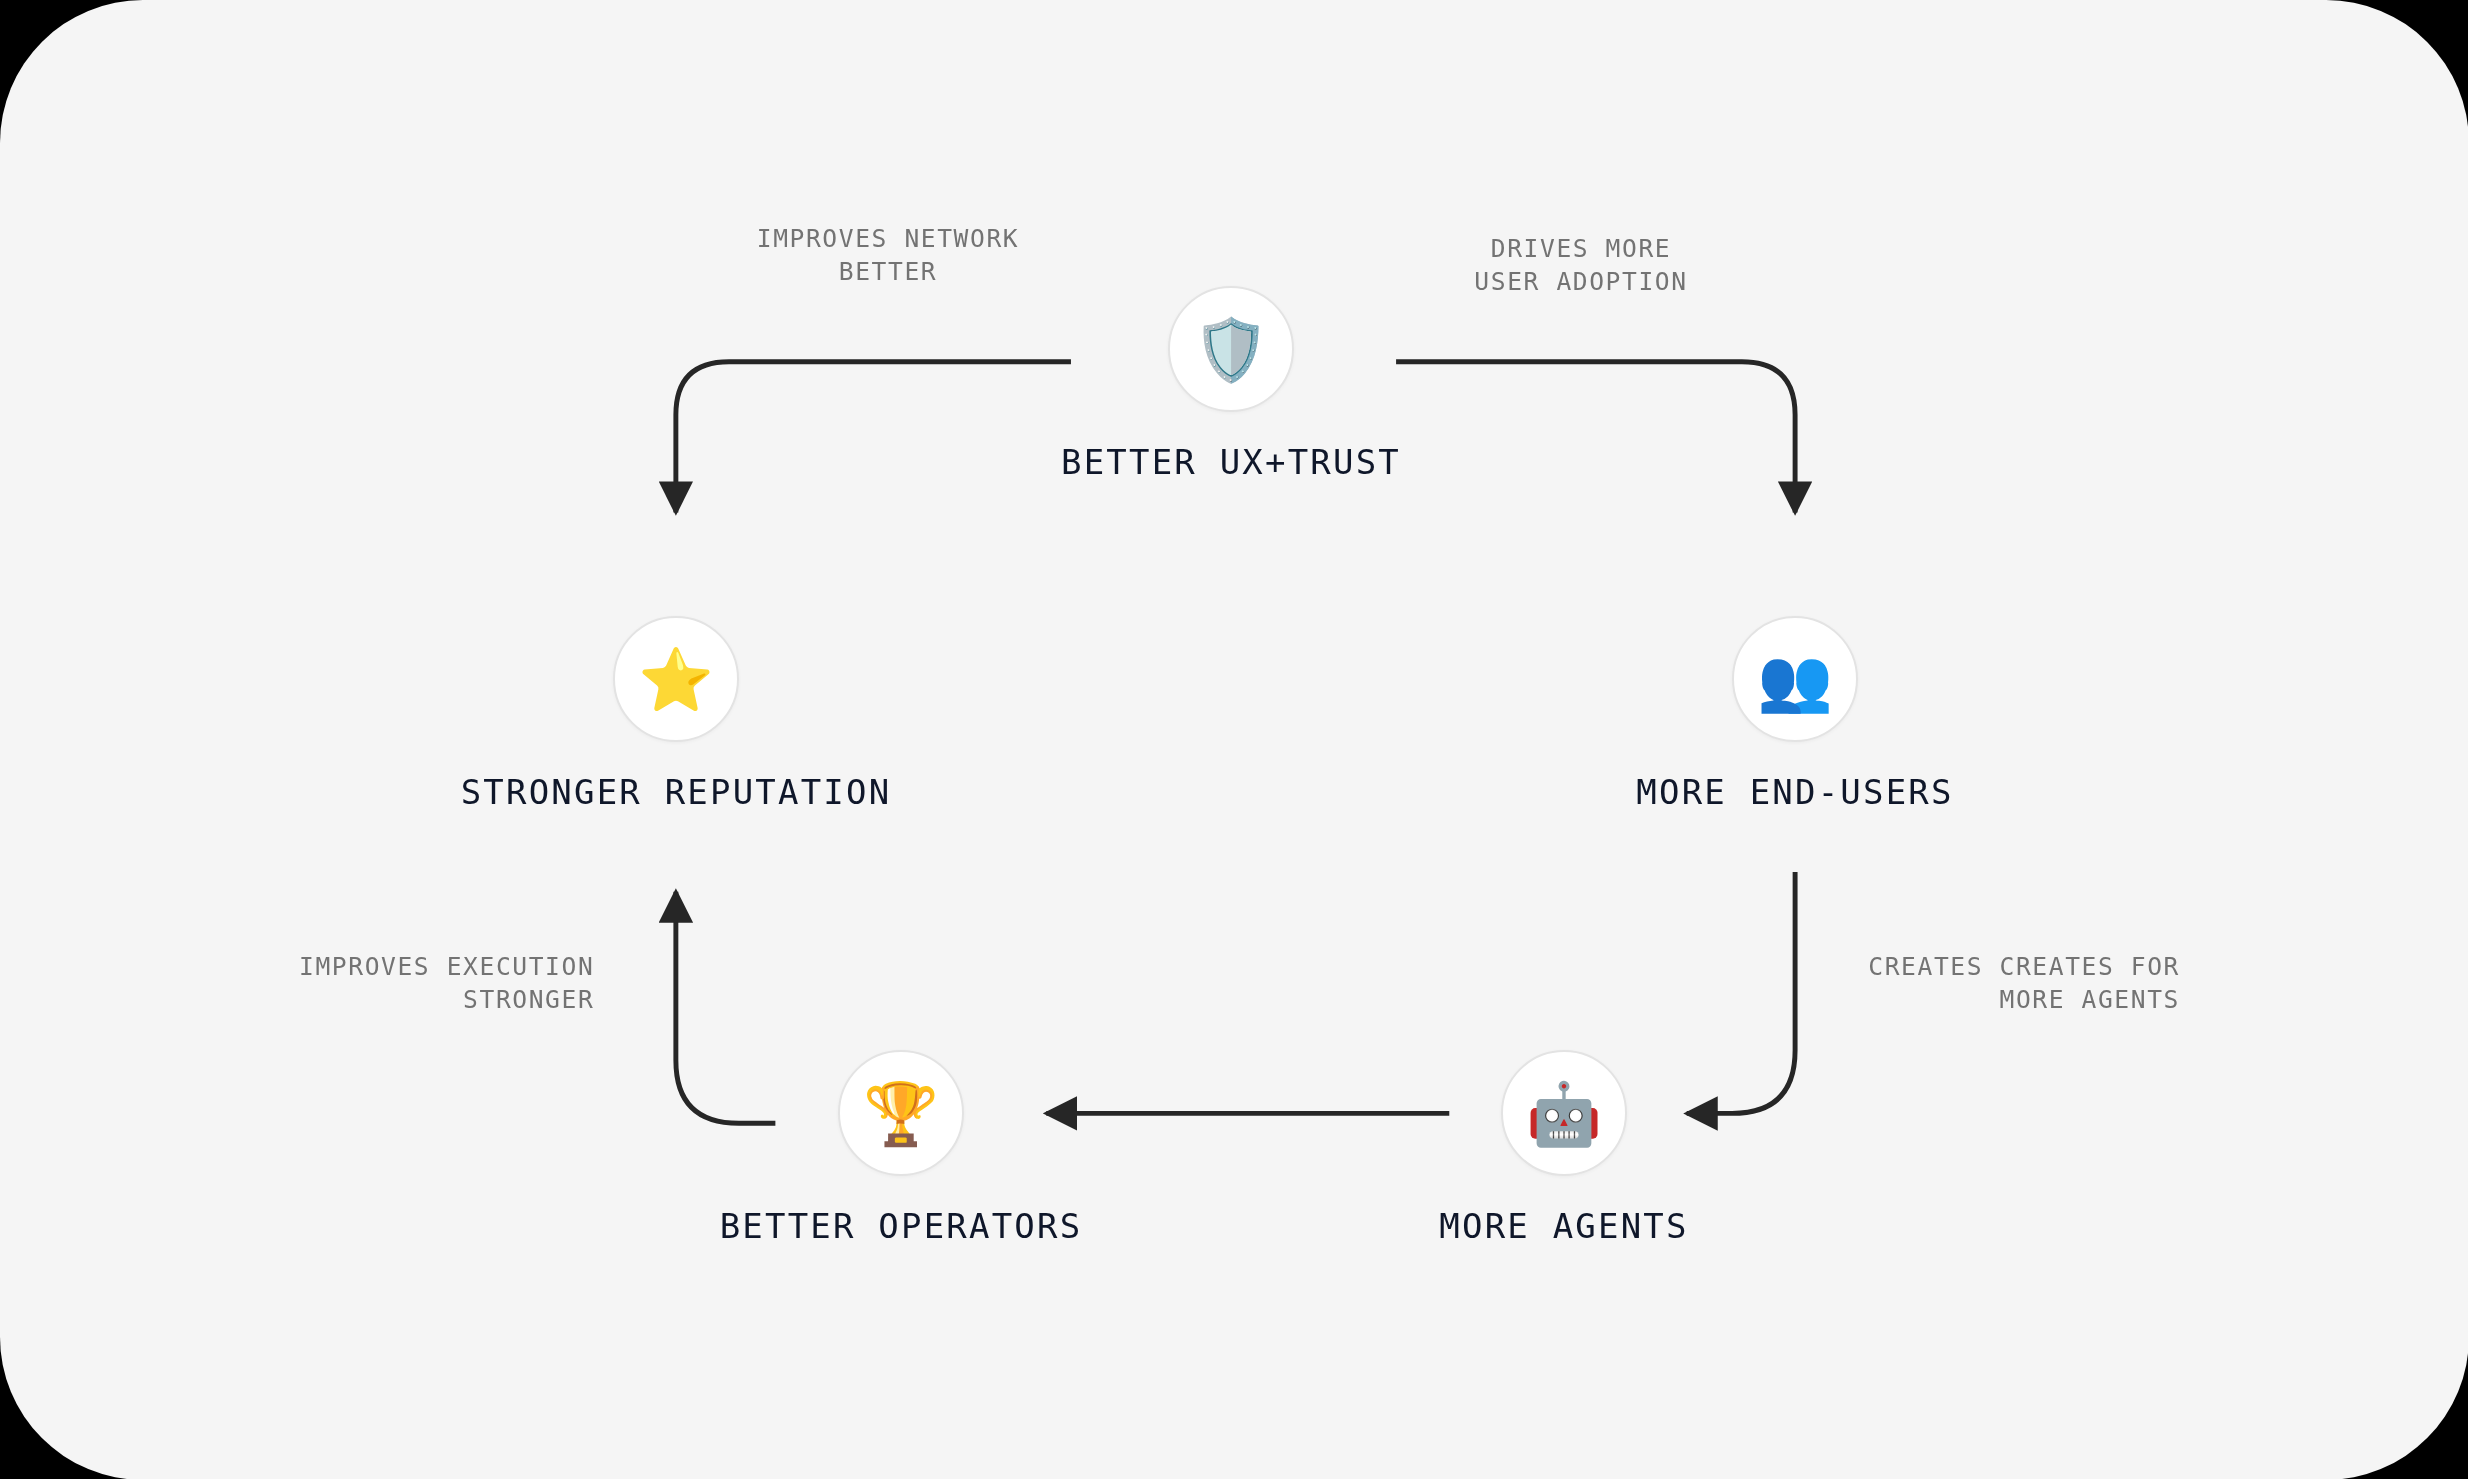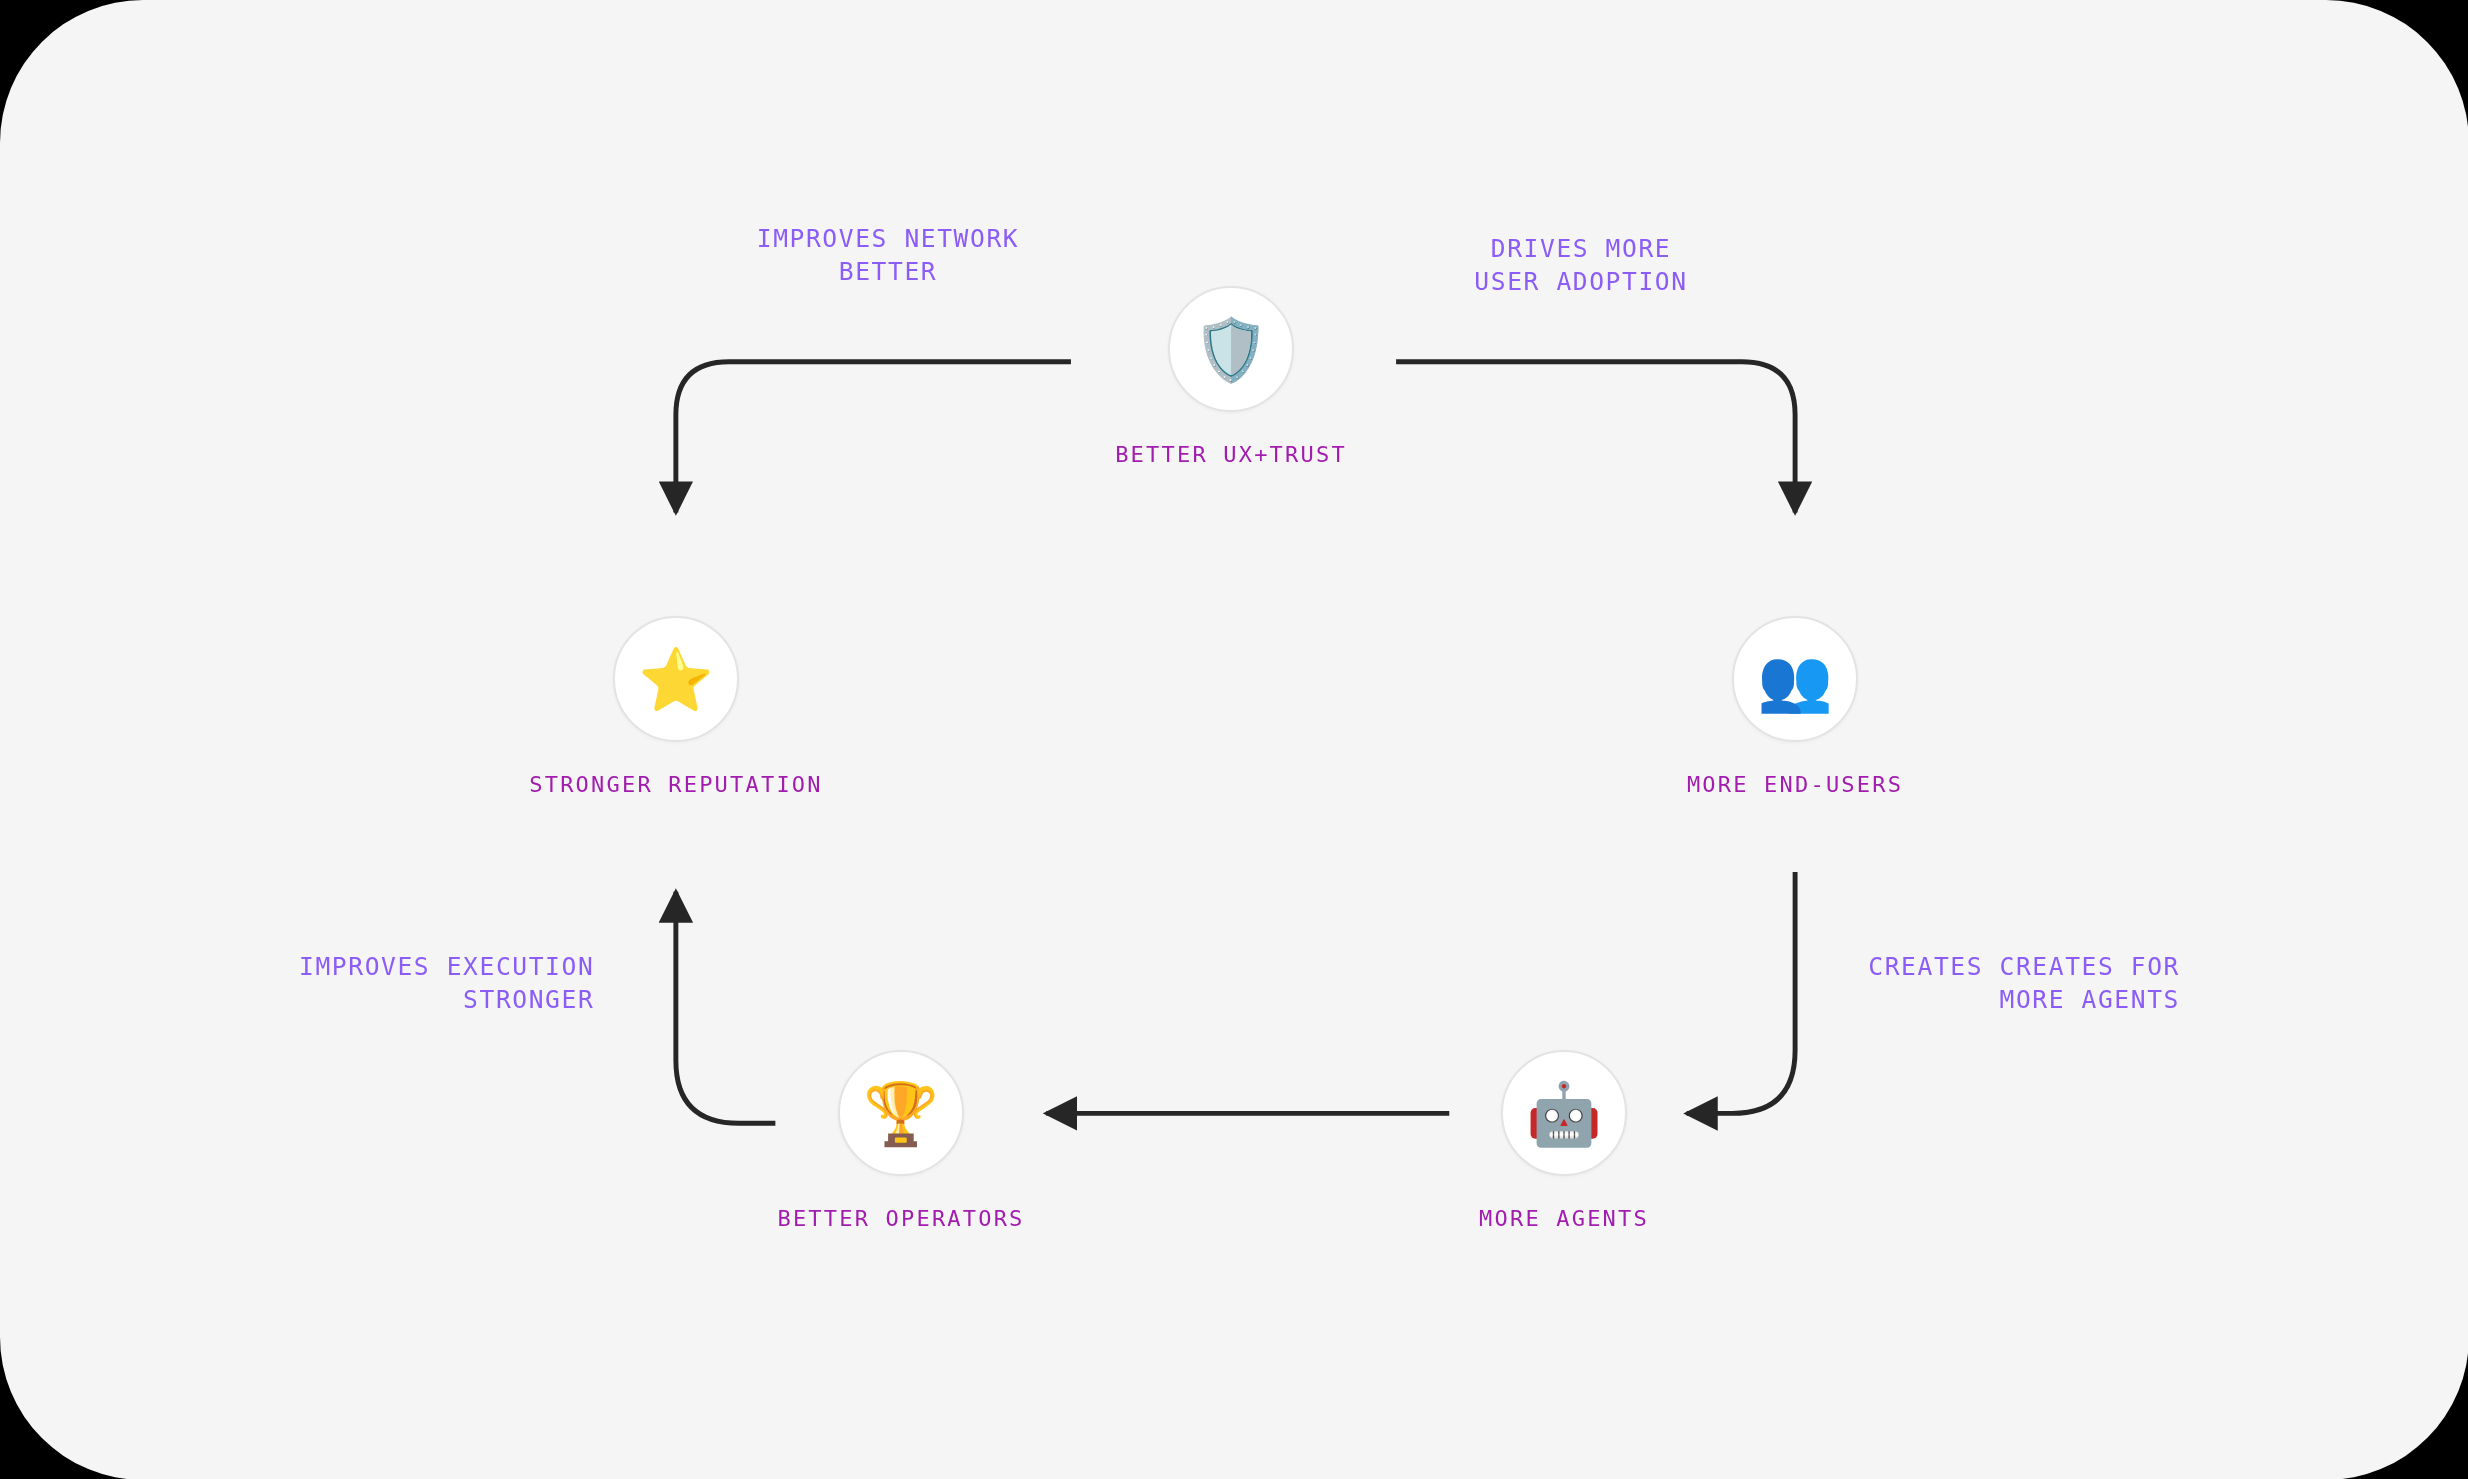--- a/index.html
+++ b/index.html
@@ -49,31 +49,31 @@
     box-sizing: border-box;
   }
   .node-emoji {
     font-size: 61px;
     line-height: 1;
     font-family: "DejaVu Sans", "Liberation Sans", sans-serif;
     user-select: none;
   }
   .node-label {
     margin-top: 29.6px;
-    font-size: 22px;
+    font-size: 34px;
     letter-spacing: 2.2px;
-    color: #a21caf;
+    color: #0f172a;
     white-space: nowrap;
     font-family: "DejaVu Sans Mono", "Liberation Mono", monospace;
   }
   .edge-label {
     position: absolute;
     font-size: 24.6px;
     letter-spacing: 1.6px;
-    color: #8b5cf6;
+    color: #737373;
     line-height: 1.35;
     white-space: nowrap;
     font-family: "DejaVu Sans Mono", "Liberation Mono", monospace;
   }
   .edge-label.center { text-align: center; transform: translateX(-50%); }
   .edge-label.right  { text-align: right; transform: translateX(-100%); }
   .edge-label.left   { text-align: right; }
 </style>
 </head>
 <body>

